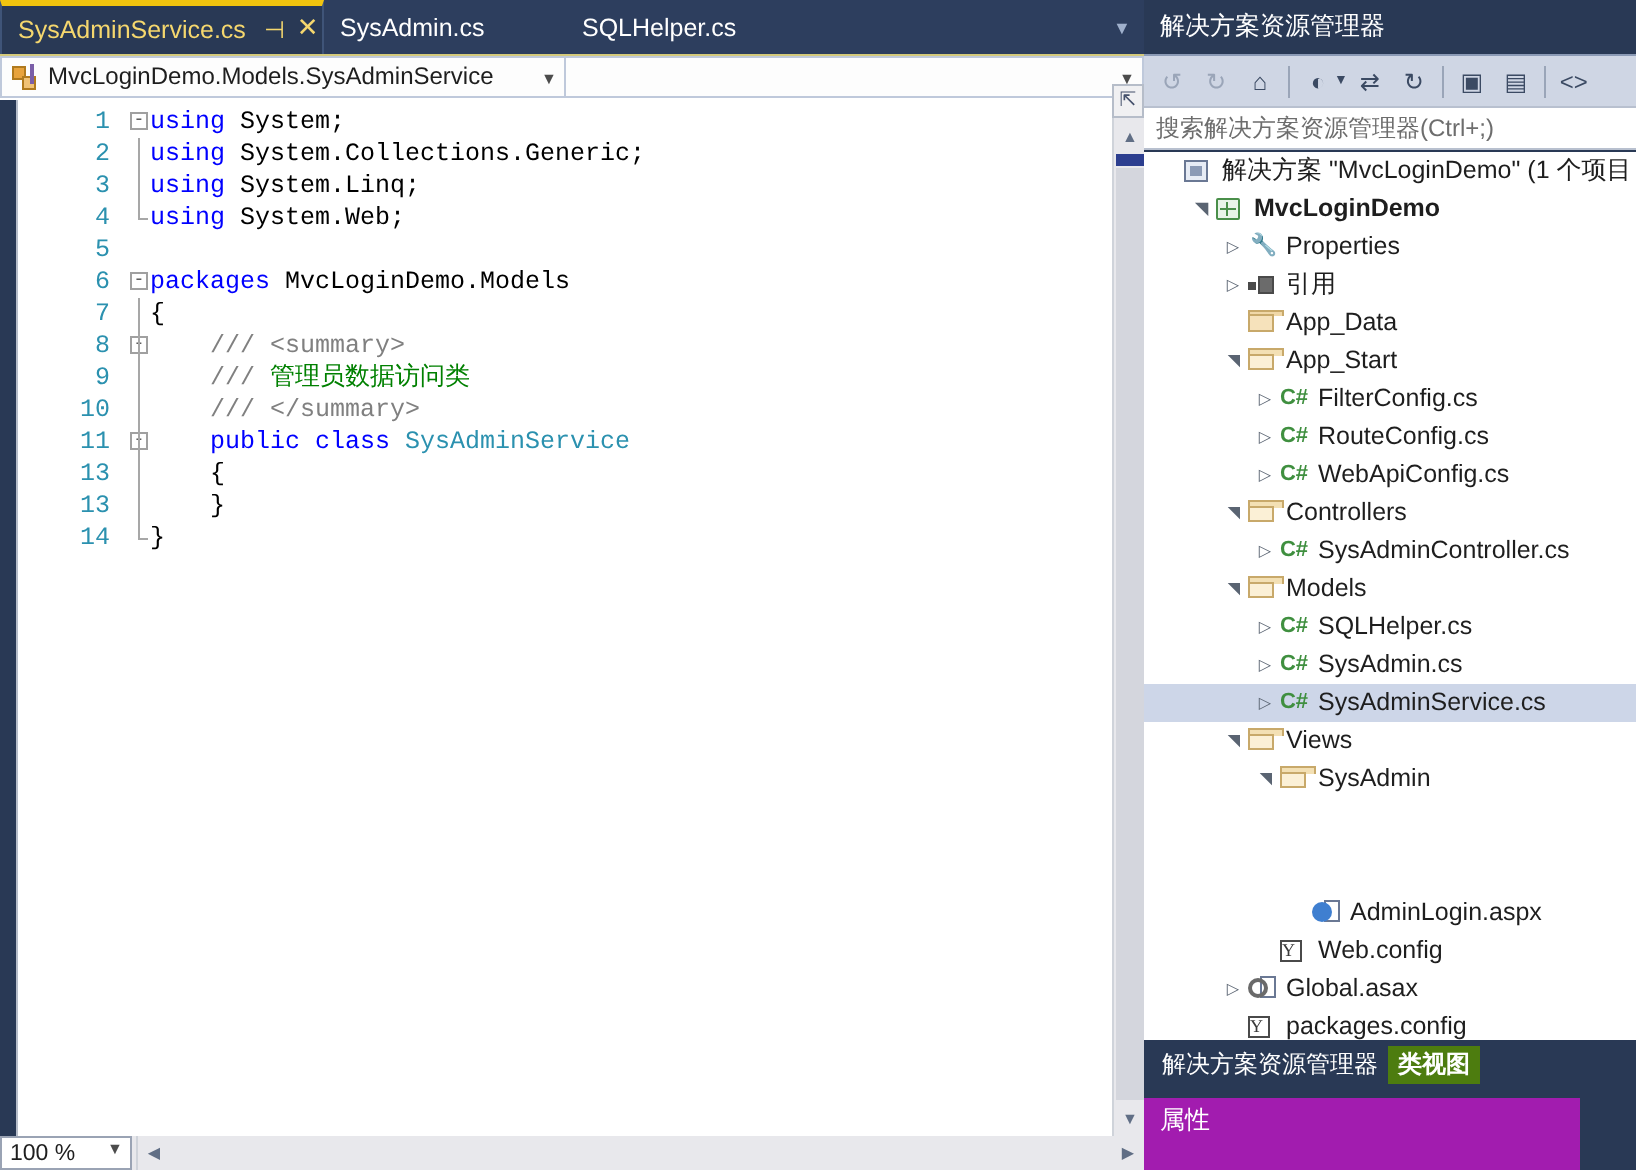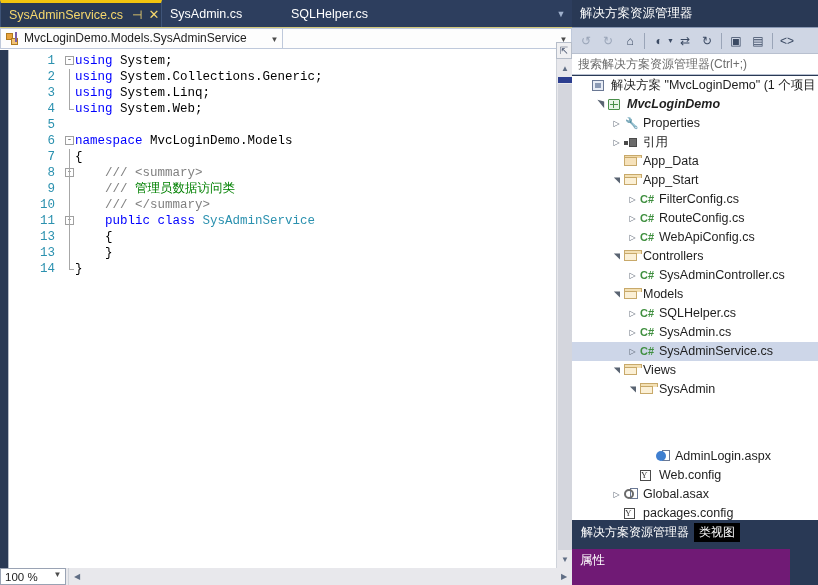--- a/index.html
+++ b/index.html
@@ -343,21 +343,21 @@
   .tree-row {
     position: relative;
     height: 19px;
     display: flex;
     align-items: center;
     white-space: nowrap;
     font-size: 12.5px;
     color: #1e1e1e;
   }
   .tree-row.selected { background: #cdd6e8; }
-  .tree-row.bold { font-weight: bold; font-style: italic; }
+  .tree-row.bold { font-weight: bold; }
   .expander {
     width: 13px; height: 13px;
     flex: none;
     position: relative;
     color: #5a6472;
     font-size: 8px;
     line-height: 13px;
     text-align: center;
   }
   .tree-icon {
@@ -400,28 +400,29 @@
   }
   .doctab {
     height: 19px;
     padding: 0 5px;
     font-size: 12px;
     line-height: 19px;
     color: #ffffff;
     white-space: nowrap;
   }
   .doctab.active {
-    background: #000000;
+    background: #4d7c0f;
     color: #ffffff;
+    font-weight: bold;
   }
   .props-title {
     position: absolute;
     left: 0; top: 549px;
     width: 218px; height: 36px;
-    background: #701a75;
+    background: #a21caf;
     color: #ffffff;
     font-size: 12.5px;
     line-height: 22px;
     padding-left: 8px;
     font-family: Liberation Serif, serif;
   }
   .vsep {
     position: absolute;
     left: 0; top: 0;
     width: 3px; height: 585px;
@@ -468,21 +469,21 @@
 
     <div class="code-surface">
       <div class="code-area">
         <div class="code-indicator-margin"></div>
         <div class="code-lines" id="code-lines">
             <div class="code-line"><span class="ln">1</span><span class="fold">-</span><span class="code-text"><span class="kw">using </span><span class="plain">System;</span></span></div>
             <div class="code-line"><span class="ln">2</span><span class="guide"></span><span class="code-text"><span class="kw">using </span><span class="plain">System.Collections.Generic;</span></span></div>
             <div class="code-line"><span class="ln">3</span><span class="guide"></span><span class="code-text"><span class="kw">using </span><span class="plain">System.Linq;</span></span></div>
             <div class="code-line"><span class="ln">4</span><span class="guide half corner"></span><span class="code-text"><span class="kw">using </span><span class="plain">System.Web;</span></span></div>
             <div class="code-line"><span class="ln">5</span><span class="code-text"></span></div>
-            <div class="code-line"><span class="ln">6</span><span class="fold">-</span><span class="code-text"><span class="kw">namespace </span><span class="plain">MvcLoginDemo.Models</span></span></div>
+            <div class="code-line"><span class="ln">6</span><span class="fold">-</span><span class="code-text"><span class="kw">packages </span><span class="plain">MvcLoginDemo.Models</span></span></div>
             <div class="code-line"><span class="ln">7</span><span class="guide"></span><span class="code-text"><span class="plain">{</span></span></div>
             <div class="code-line"><span class="ln">8</span><span class="fold">-</span><span class="guide"></span><span class="code-text"><span class="cmt">    /// </span><span class="cmt">&lt;summary&gt;</span></span></div>
             <div class="code-line"><span class="ln">9</span><span class="guide"></span><span class="code-text"><span class="cmt">    /// </span><span class="cmt-cn">管理员数据访问类</span></span></div>
             <div class="code-line"><span class="ln">10</span><span class="guide"></span><span class="code-text"><span class="cmt">    /// </span><span class="cmt">&lt;/summary&gt;</span></span></div>
             <div class="code-line"><span class="ln">11</span><span class="fold">-</span><span class="guide"></span><span class="code-text"><span class="kw">    public class </span><span class="typ">SysAdminService</span></span></div>
             <div class="code-line"><span class="ln">13</span><span class="guide"></span><span class="code-text"><span class="plain">    {</span></span></div>
             <div class="code-line"><span class="ln">13</span><span class="guide"></span><span class="code-text"><span class="plain">    }</span></span></div>
             <div class="code-line"><span class="ln">14</span><span class="guide half corner"></span><span class="code-text"><span class="plain">}</span></span></div>
           </div>
       </div>

